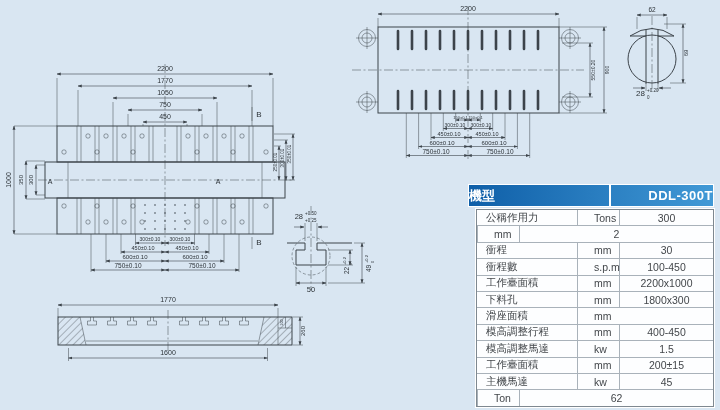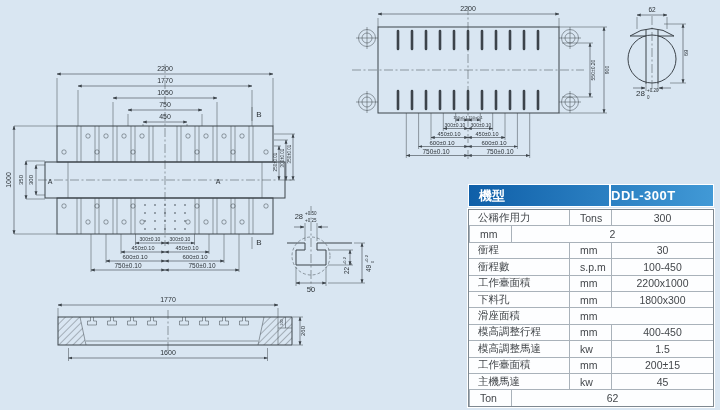--- a/index.html
+++ b/index.html
@@ -27,34 +27,35 @@
   .dot  { fill:var(--line,#3d444b); stroke:none; }
 
   
   #spec-table { position:absolute; left:468px; top:184px; width:246px; }
   .tbl-header {
     display:flex; align-items:center; height:23px;
     background:linear-gradient(90deg,var(--header_grad_1,#0f5fa8),var(--header_grad_2,#4199d6));
     color:var(--header_text,#fff); font-weight:bold; font-size:13px;
     border:1px solid #fff;
   }
-  .hdr-model { width:140px; padding-left:10px; }
+  .hdr-model { width:140px; }
   .hdr-sep   { width:2px; align-self:stretch; background:#fff; }
-  .hdr-value { flex:1; text-align:left; letter-spacing:0.5px; }
+  .hdr-value { flex:1; text-align:right; letter-spacing:0.5px; }
   .tbl-body  {
     margin-top:2px; background:var(--body_bg,#fdfeff);
     border:1px solid var(--table_border,#7e8890);
     box-shadow:0 0 0 1px #ffffff;
+    margin-left:8px;
   }
   .tbl-row { display:flex; align-items:stretch; height:16.4px;
              font-size:10.5px; color:var(--cell_text,#43474b);
              border-top:1px solid var(--row_line,#a9b2ba); }
   .tbl-row:first-child { border-top:none; height:15.4px; }
   .cell-name  { width:100px; padding-left:9px; display:flex; align-items:center; }
-  .cell-unit  { width:42px; padding-left:10px; border-left:1px solid var(--row_line,#a9b2ba);
+  .cell-unit  { width:42px; padding-left:16px; border-left:1px solid var(--row_line,#a9b2ba);
                 display:flex; align-items:center; }
   .cell-value { flex:1; border-left:1px solid var(--row_line,#a9b2ba);
                 display:flex; align-items:center; justify-content:center; }
 </style>
 </head>
 <body>
 
 <div id="stage">
 
 <svg width="720" height="410" viewBox="0 0 720 410">

